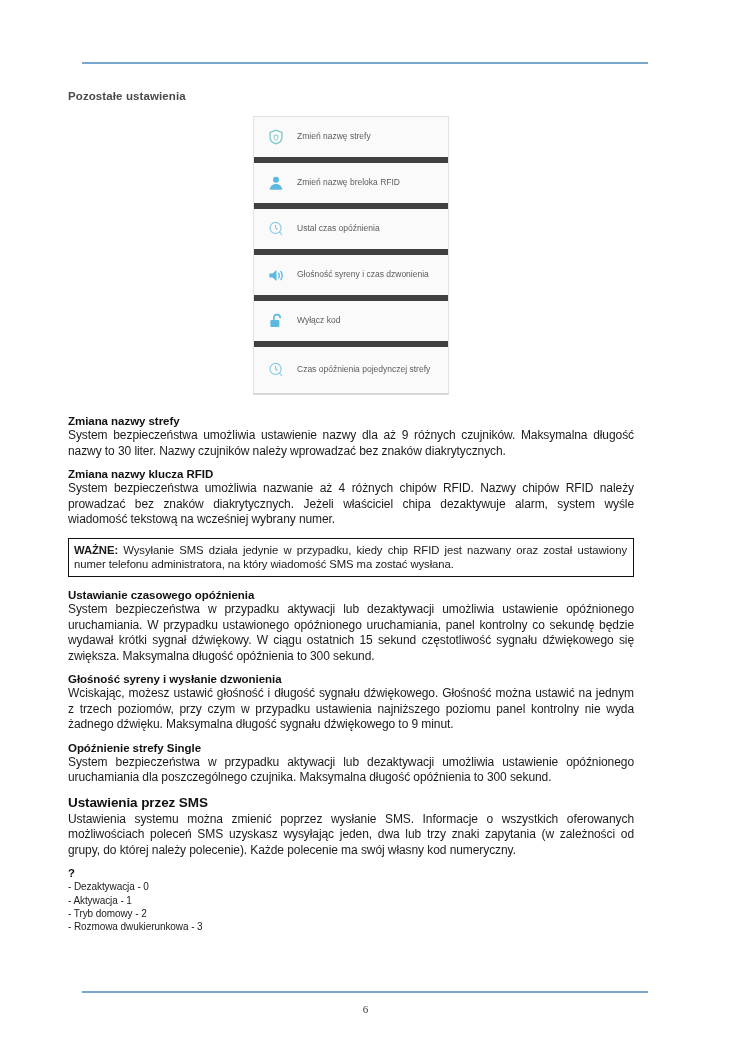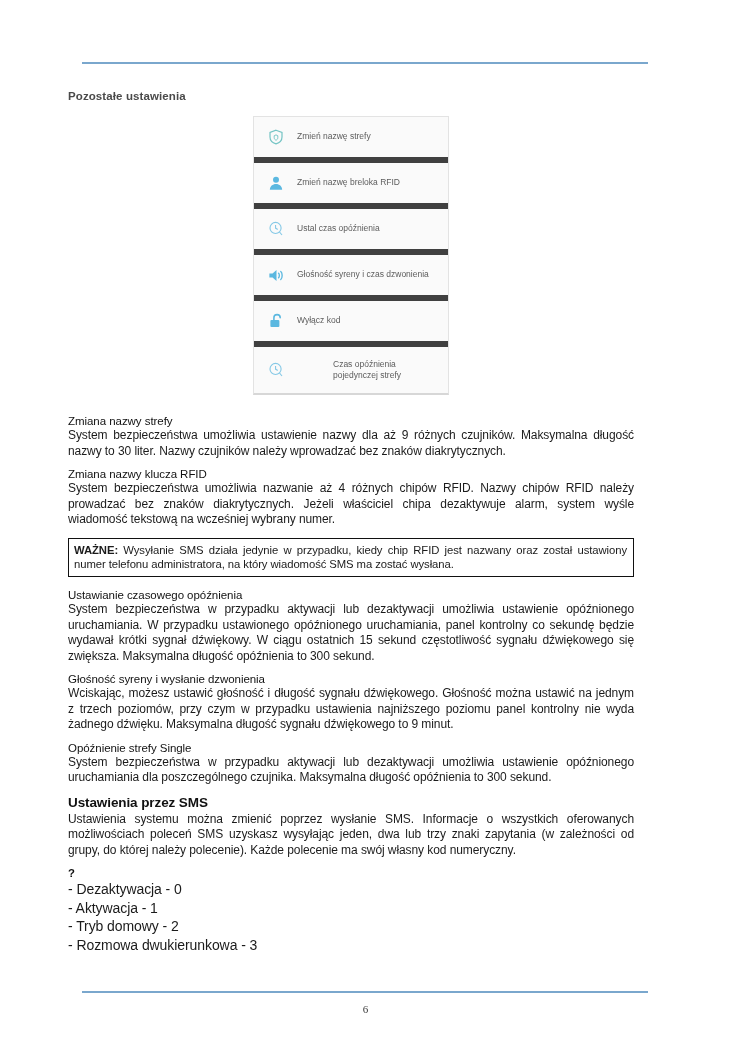--- a/index.html
+++ b/index.html
@@ -69,21 +69,21 @@
     box-sizing: border-box;
   }
   .mockup-row {
     display: flex;
     align-items: center;
     min-height: 46px;
     padding: 6px 10px 6px 8px;
     border-bottom: 6px solid #404040;
     box-sizing: border-box;
   }
-  .mockup-row:last-child { border-bottom: none; gap: 36px; }
+  .mockup-row:last-child { border-bottom: none; }
   .mockup-icon {
     width: 22px;
     height: 22px;
     flex: 0 0 22px;
     margin-right: 10px;
     margin-left: 3px;
     display: flex;
     align-items: center;
     justify-content: center;
   }
@@ -92,21 +92,21 @@
     font-size: 8.5px;
     line-height: 1.35;
     color: #5c5c5c;
     font-family: "Liberation Sans", sans-serif;
   }
 
   
   .body-block { margin-top: 20px; }
   h3.sub {
     font-size: 11.5px;
-    font-weight: normal;
+    font-weight: bold;
     margin: 0 0 1px 0;
     color: #111111;
     letter-spacing: -0.05px;
   }
   h2.sub-big {
     font-size: 13.5px;
     font-weight: bold;
     margin: 0 0 2px 0;
     color: #111111;
     letter-spacing: -0.1px;
@@ -142,21 +142,21 @@
     padding: 0;
     list-style: none;
   }
   .cmd-q {
     font-size: 11.3px;
     font-weight: bold;
     margin: 0 0 1px 0;
     color: #111111;
   }
   .cmd-list li {
-    font-size: 14px;
+    font-size: 10px;
     line-height: 1.32;
     color: #1b1b1b;
     letter-spacing: -0.08px;
   }
 </style>
 </head>
 <body>
 
 <div class="page">
 

